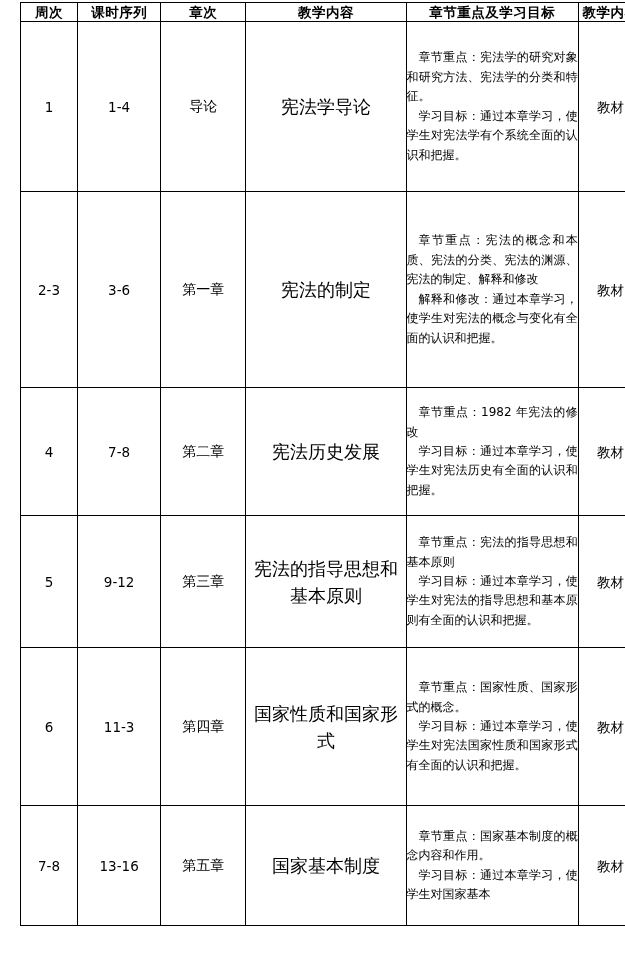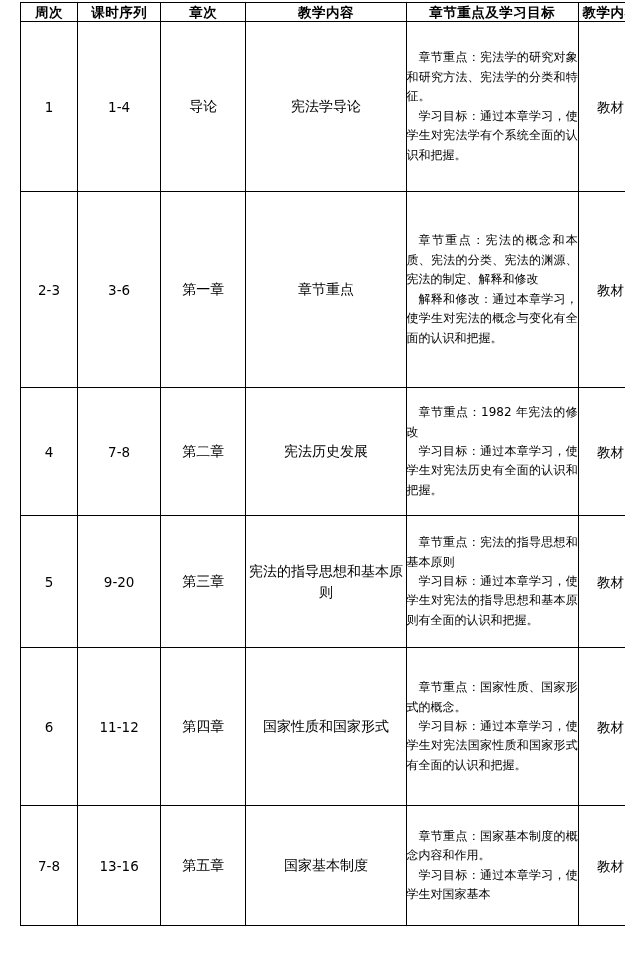--- a/index.html
+++ b/index.html
@@ -55,21 +55,21 @@
     line-height: 1.5;
   }
   td.week, td.order {
     font-size: 13.5px;
   }
   td.chap {
     font-size: 14px;
     text-align: center;
   }
   td.content {
-    font-size: 14px;
+    font-size: 18px;
     padding: 0 4px;
   }
   td.ref {
     vertical-align: top;
     font-size: 13.5px;
     padding-top: 6px;
   }
   td.focus {
     vertical-align: top;
     font-size: 12px;
@@ -120,21 +120,21 @@
           <p class="ind">章节重点：宪法学的研究对象和研究方法、宪法学的分类和特征。</p>
           <p class="ind">学习目标：通过本章学习，使学生对宪法学有个系统全面的认识和把握。</p>
         </td>
         <td class="ref">教材</td>
       </tr>
 
       <tr style="height:196px;">
         <td class="week">2-3</td>
         <td class="order">3-6</td>
         <td class="chap">第一章</td>
-        <td class="content">章节重点</td>
+        <td class="content">宪法的制定</td>
         <td class="focus">
           <p class="ind">章节重点：宪法的概念和本质、宪法的分类、宪法的渊源、宪法的制定、解释和修改</p>
           <p class="ind">解释和修改：通过本章学习，使学生对宪法的概念与变化有全面的认识和把握。</p>
         </td>
         <td class="ref">教材</td>
       </tr>
 
       <tr style="height:128px;">
         <td class="week">4</td>
         <td class="order">7-8</td>
@@ -142,33 +142,33 @@
         <td class="content">宪法历史发展</td>
         <td class="focus">
           <p class="ind">章节重点：1982 年宪法的修改</p>
           <p class="ind">学习目标：通过本章学习，使学生对宪法历史有全面的认识和把握。</p>
         </td>
         <td class="ref">教材</td>
       </tr>
 
       <tr style="height:132px;">
         <td class="week">5</td>
-        <td class="order">9-20</td>
+        <td class="order">9-12</td>
         <td class="chap">第三章</td>
         <td class="content">宪法的指导思想和基本原则</td>
         <td class="focus">
           <p class="ind">章节重点：宪法的指导思想和基本原则</p>
           <p class="ind">学习目标：通过本章学习，使学生对宪法的指导思想和基本原则有全面的认识和把握。</p>
         </td>
         <td class="ref">教材</td>
       </tr>
 
       <tr style="height:158px;">
         <td class="week">6</td>
-        <td class="order">11-12</td>
+        <td class="order">11-3</td>
         <td class="chap">第四章</td>
         <td class="content">国家性质和国家形式</td>
         <td class="focus">
           <p class="ind">章节重点：国家性质、国家形式的概念。</p>
           <p class="ind">学习目标：通过本章学习，使学生对宪法国家性质和国家形式有全面的认识和把握。</p>
         </td>
         <td class="ref">教材</td>
       </tr>
 
       <tr style="height:120px;">

